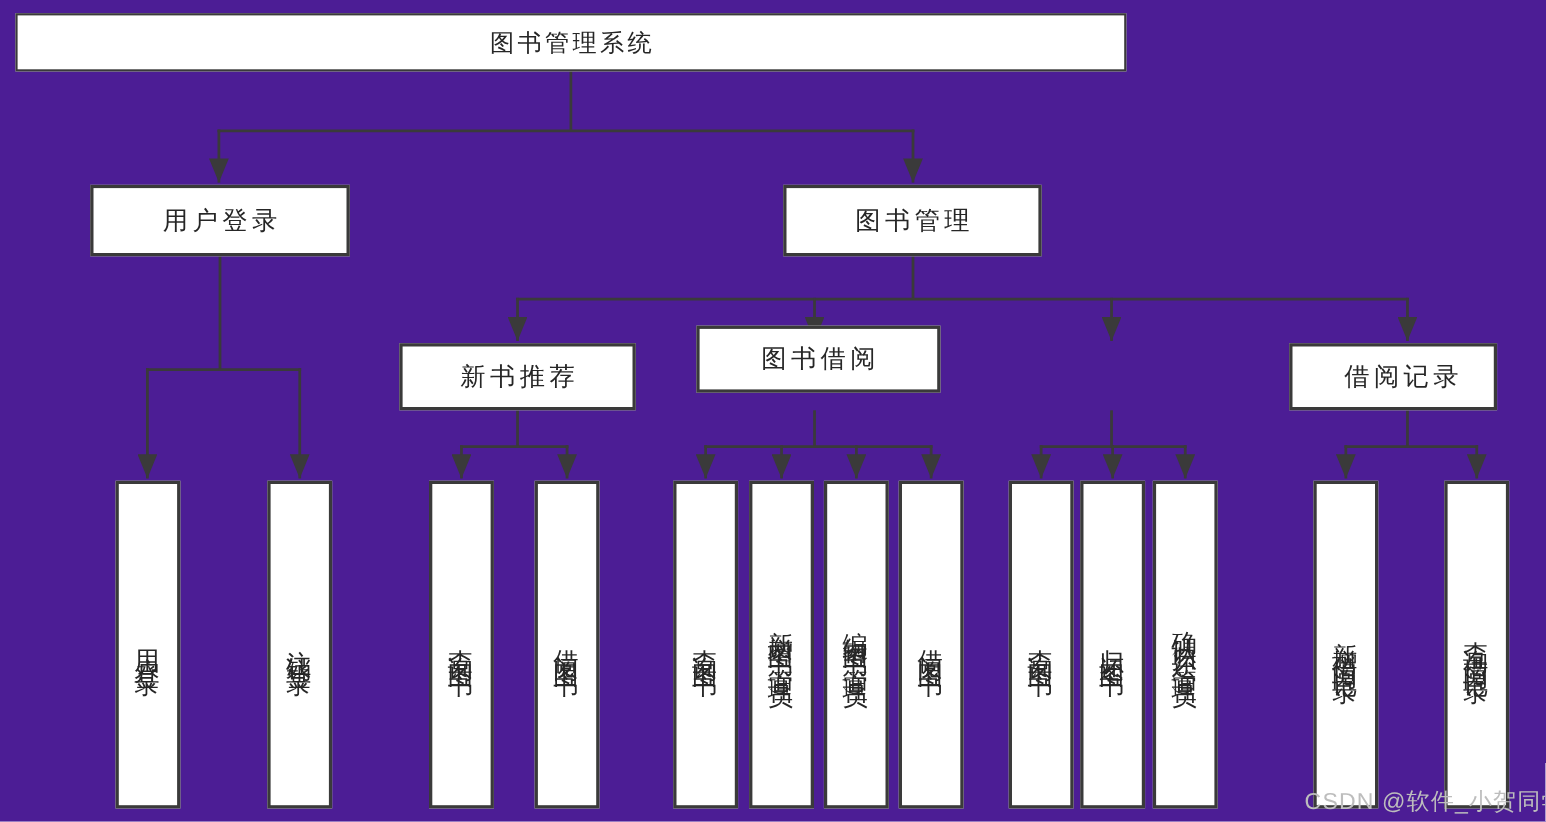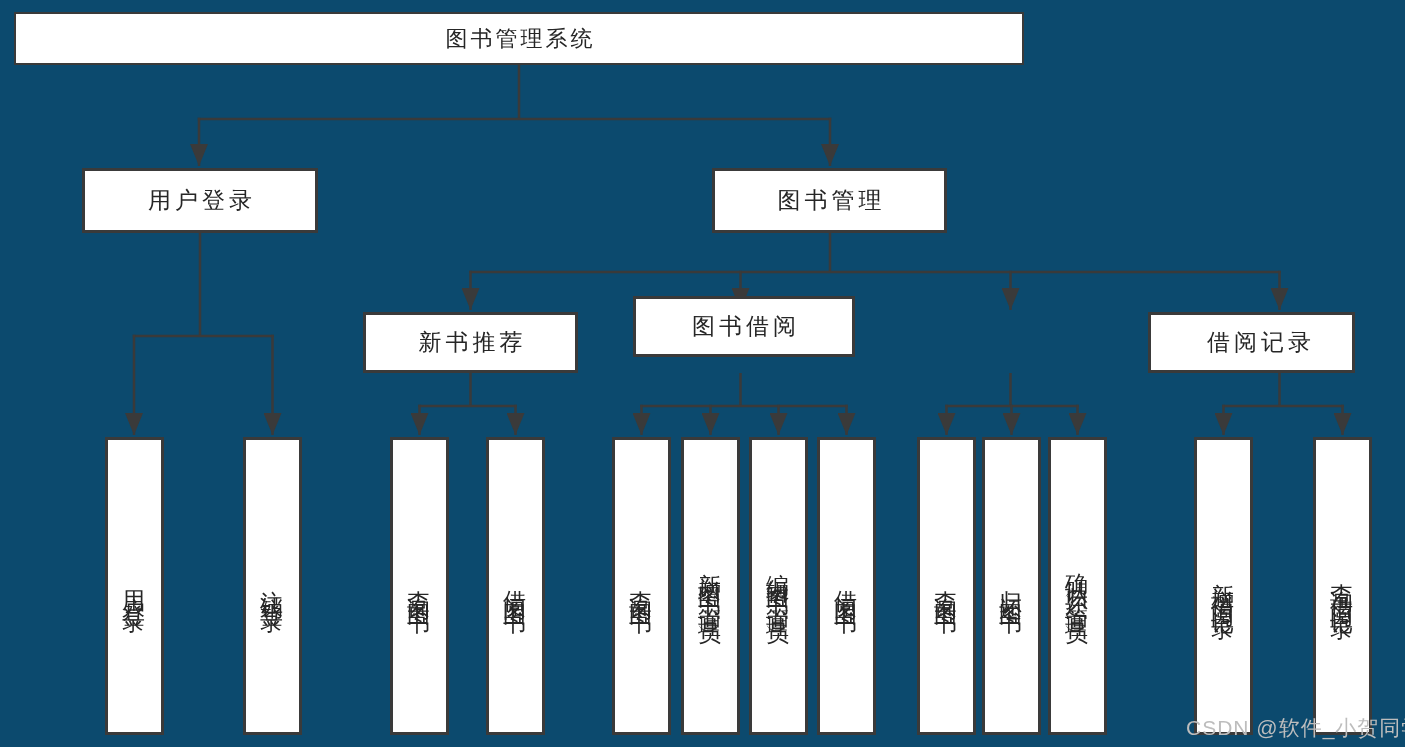--- a/index.html
+++ b/index.html
@@ -1,20 +1,20 @@
 <!DOCTYPE html>
 <html><head>
 <meta charset="utf-8">
 <style>
   html, body { margin: 0; padding: 0; background: #ffffff; }
   #canvas {
     position: relative;
     width: 1405px;
     height: 747px;
-    background: #0c4a6e;
+    background: #4c1d95;
     font-family: "Liberation Sans", "DejaVu Sans", sans-serif;
     overflow: hidden;
   }
   #edges {
     position: absolute;
     left: 0; top: 0;
     width: 1405px; height: 747px;
     z-index: 1;
   }
   .node {
@@ -121,21 +121,21 @@
   <div class="node" style="left:712px; top:168px; width:235px; height:65px;">
     <span class="h-label">图书管理</span>
   </div>
 
   <div class="node" style="left:363px; top:312px; width:215px; height:61px;">
     <span class="h-label">新书推荐</span>
   </div>
   <div class="node" style="left:633px; top:296px; width:222px; height:61px;">
     <span class="h-label">图书借阅</span>
   </div>
-  <div class="node" style="left:1148px; top:312px; width:207px; height:61px;padding-left:15px;">
+  <div class="node" style="left:1172px; top:312px; width:189px; height:61px;padding-left:15px;">
     <span class="h-label">借阅记录</span>
   </div>
 
   <div class="node" style="left:105px; top:437px; width:59px; height:298px;">
     <span class="v-label">用户登录</span>
   </div>
   <div class="node" style="left:243px; top:437px; width:59px; height:298px;">
     <span class="v-label">注销登录</span>
   </div>
 

